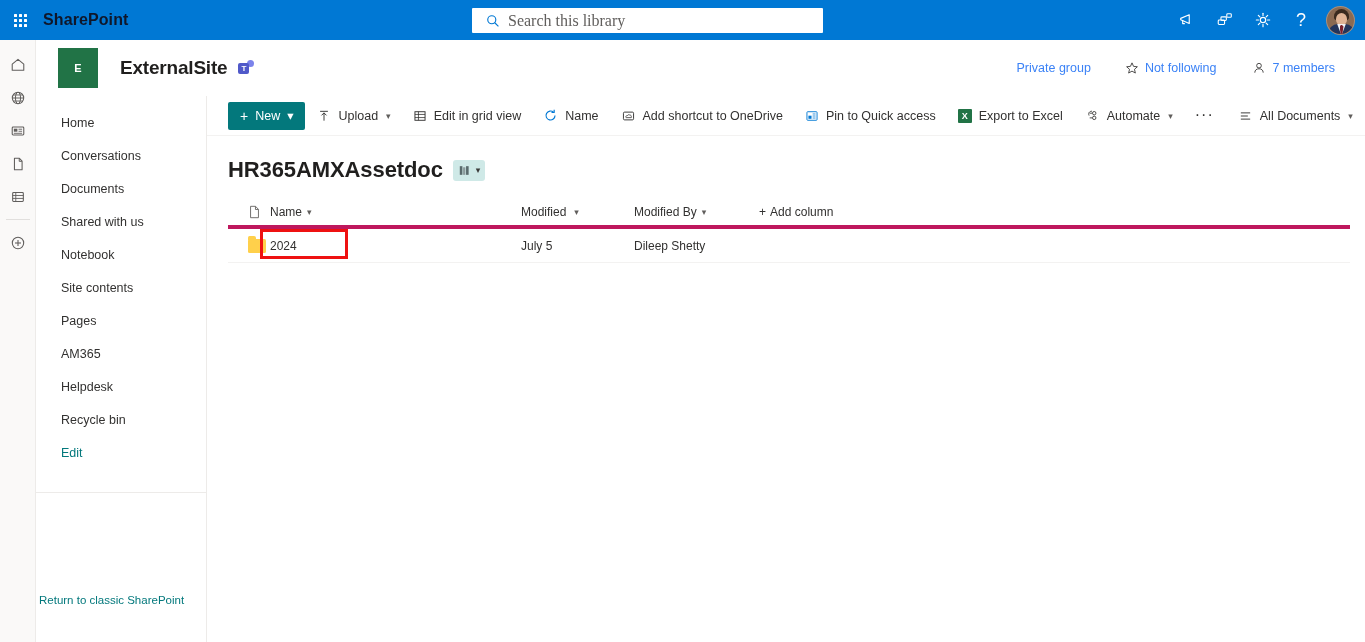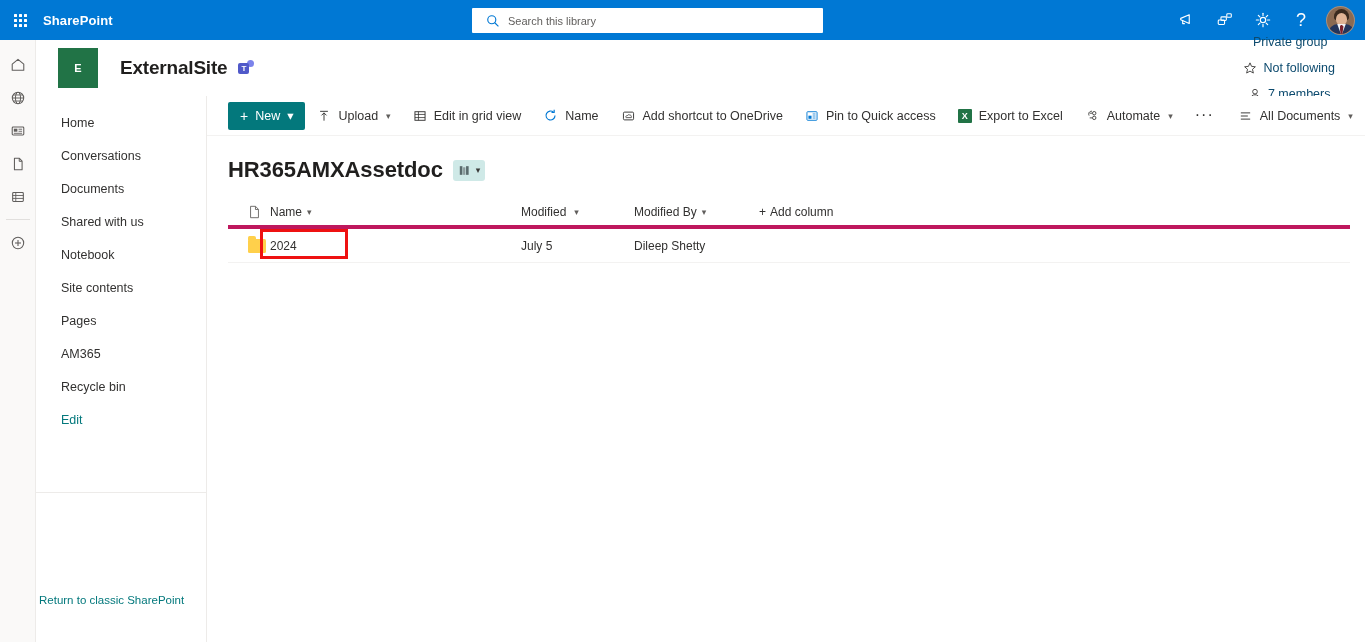--- a/index.html
+++ b/index.html
@@ -18,31 +18,31 @@
     position: absolute; top: 0; left: 0; width: 1365px; height: 40px;
     background: #0078d4; display: flex; align-items: center;
   }
   .waffle {
     width: 40px; height: 40px; display: flex; align-items: center; justify-content: center;
     cursor: pointer;
   }
   .waffle-grid { display: grid; grid-template-columns: repeat(3, 3px); grid-template-rows: repeat(3, 3px); gap: 2px; }
   .waffle-grid i { display: block; width: 3px; height: 3px; background: #fff; border-radius: 0.5px; }
   .suite-brand {
-    color: #ffffff; font-size: 13px; font-weight: bold; letter-spacing: .1px;
+    color: #0f172a; font-size: 16px; font-weight: bold; letter-spacing: .1px;
     padding-left: 3px; cursor: pointer; white-space: nowrap;
   }
   .suite-search {
     position: absolute; left: 472px; top: 8px; width: 351px; height: 25px;
     background: #fff; display: flex; align-items: center; border-radius: 1px;
   }
   .suite-search svg { margin: 0 8px 0 14px; flex: 0 0 auto; }
   .suite-search input {
-    border: 0; outline: 0; font-family: Liberation Sans, sans-serif;
-    font-size: 11px; color: #333; background: transparent; width: 300px; padding: 0;
+    border: 0; outline: 0; font-family: Liberation Serif, serif;
+    font-size: 16px; color: #333; background: transparent; width: 300px; padding: 0;
   }
   .suite-search input::placeholder { color: #605e5c; }
   .suite-right { position: absolute; right: 6px; top: 0; height: 40px; display: flex; align-items: center; }
   .suite-icon {
     width: 38px; height: 40px; display: flex; align-items: center; justify-content: center;
     cursor: pointer; color: #fff;
   }
   .suite-icon.qmark { font-size: 18px; font-weight: normal; }
   .avatar {
     width: 29px; height: 29px; border-radius: 50%; margin-left: 6px; margin-right: 4px;
@@ -84,22 +84,22 @@
     margin-left: 11px; width: 16px; height: 16px; position: relative; flex: 0 0 auto;
   }
   .teams-badge .t-main {
     position:absolute; left:0; top:3px; width:11px; height:11px; background:#5059c9; border-radius:2px;
     color:#fff; font-size:8px; font-weight:bold; text-align:center; line-height:11px;
   }
   .teams-badge .t-dot {
     position:absolute; right:0; top:0; width:7px; height:7px; border-radius:50%; background:#7b83eb;
   }
   .site-header-right {
-    margin-left: auto; display: flex; align-items: center; gap: 0; padding-right: 20px;
-    font-size: 12.5px; color: #0c4a6e; flex-direction: column;
+    margin-left: auto; display: flex; align-items: center; gap: 16px; padding-right: 20px;
+    font-size: 12.5px; color: #3b82f6;
   }
   .shr-item { display: flex; align-items: center; gap: 6px; padding: 6px 10px; cursor: pointer; white-space: nowrap; }
   .shr-item.plain { cursor: default; padding-right: 8px; }
 
   
   .sidenav {
     position: absolute; left: 36px; top: 96px; width: 171px; height: 546px;
     background: #fff; border-right: 1px solid #edebe9;
   }
   .nav-list { padding-top: 10px; }
@@ -346,20 +346,23 @@
       <div class="nav-item">
           <span>Site contents</span>
         </div>
       <div class="nav-item">
           <span>Pages</span>
         </div>
       <div class="nav-item">
           <span>AM365</span>
         </div>
       <div class="nav-item">
+          <span>Helpdesk</span>
+        </div>
+      <div class="nav-item">
           <span>Recycle bin</span>
         </div>
       <div class="nav-item nav-edit">
           <span>Edit</span>
         </div>
     </div>
     <div class="nav-divider"></div>
     <div class="classic-link">Return to classic SharePoint</div>
   </div>
 

